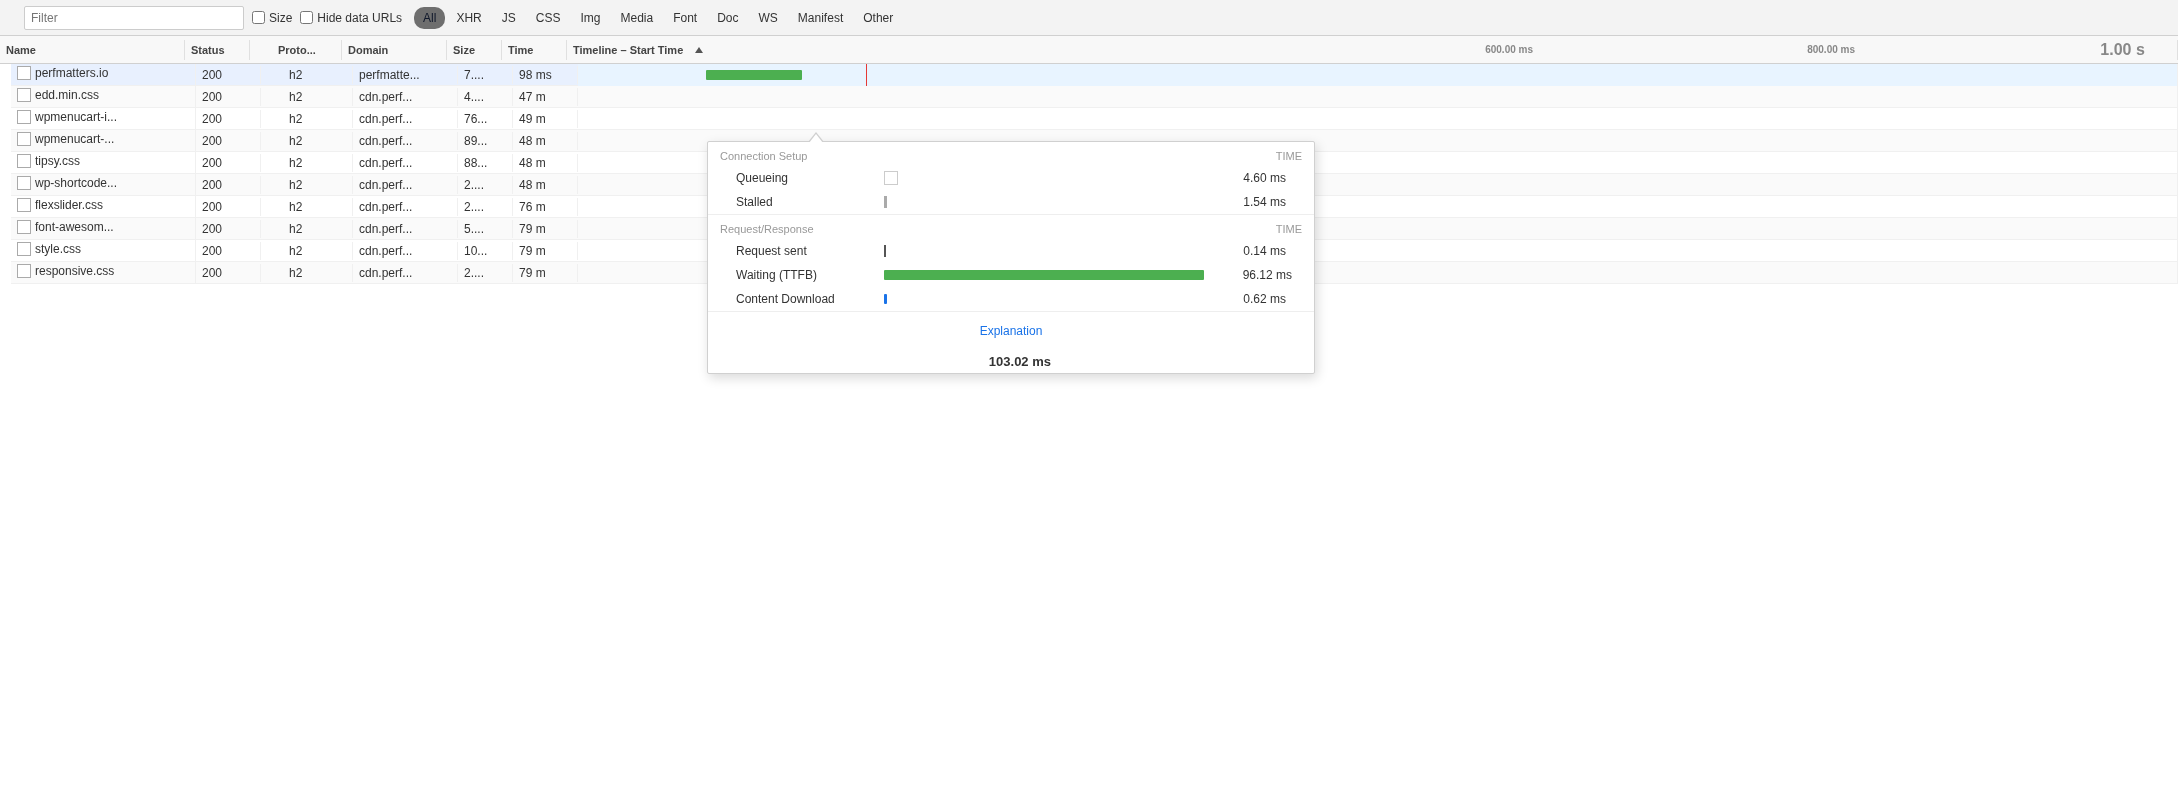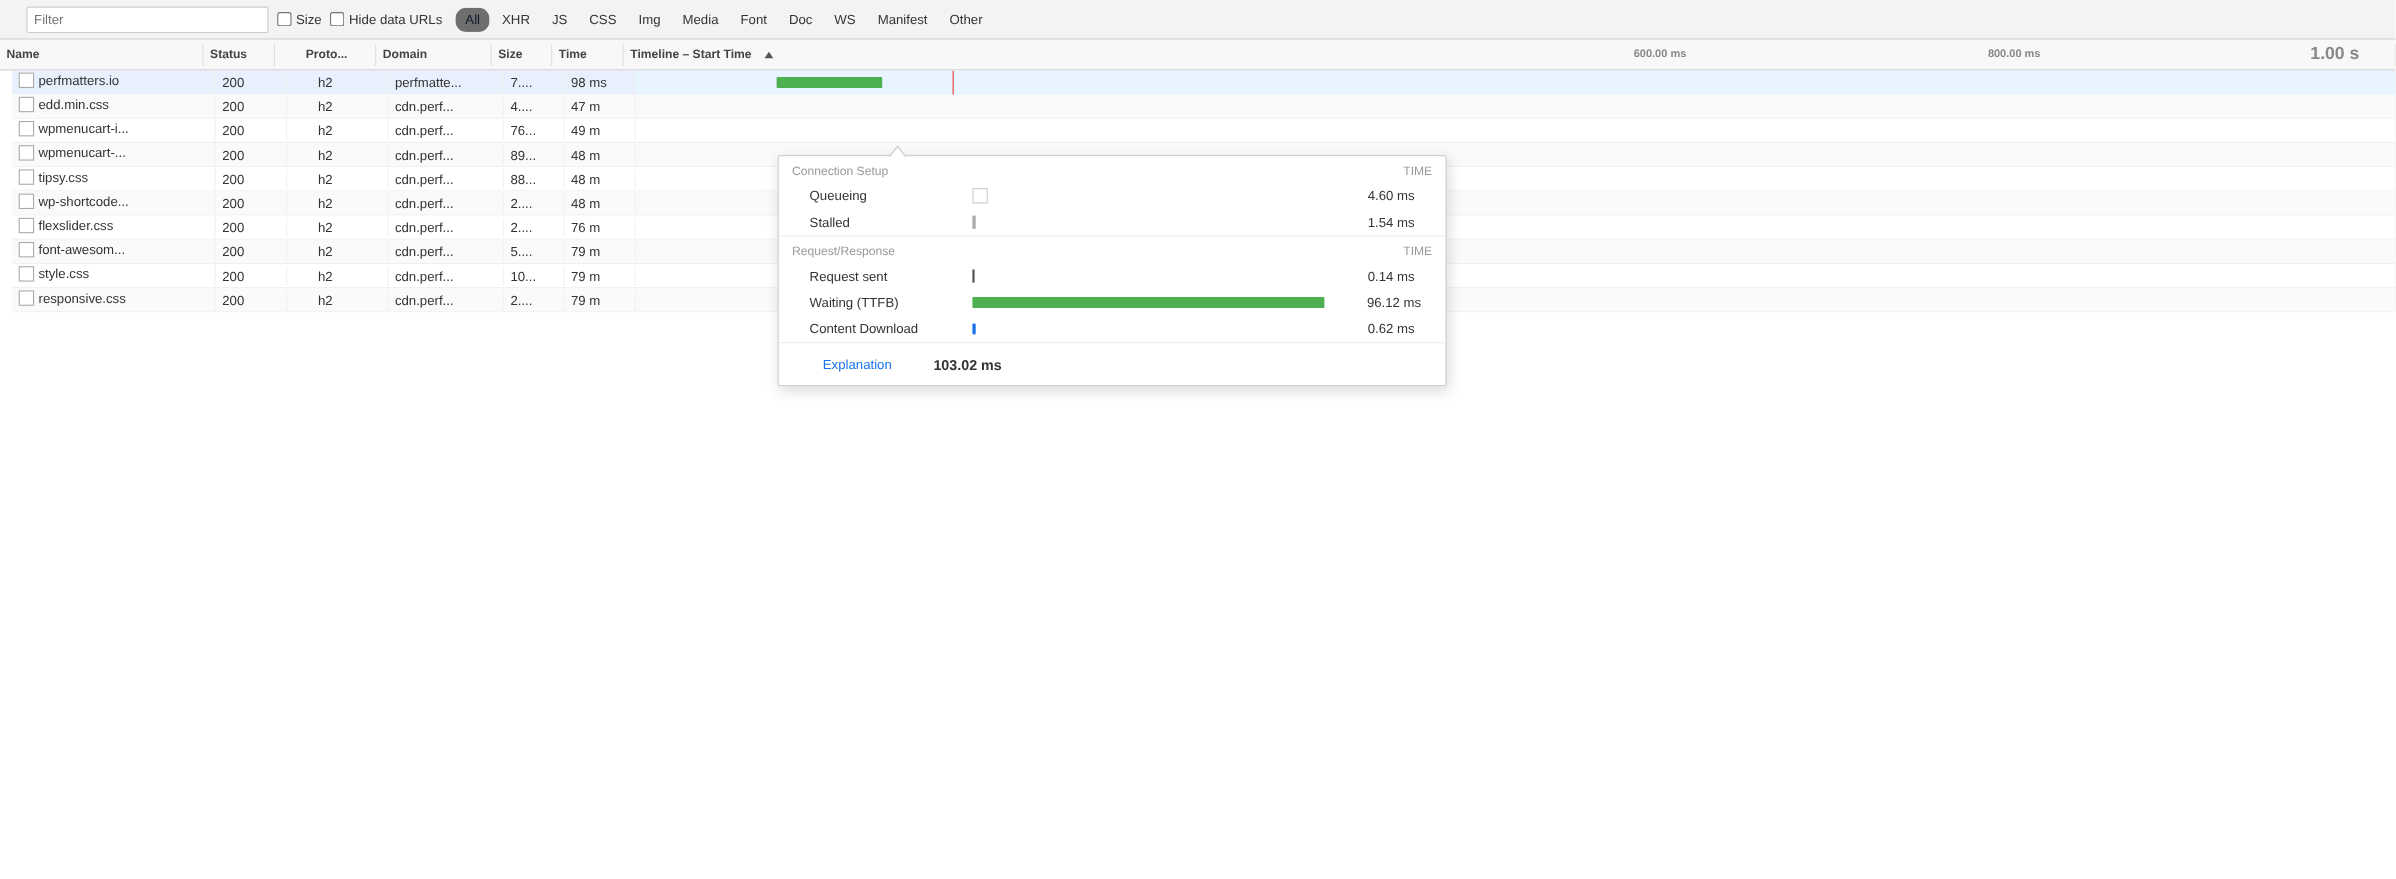--- a/index.html
+++ b/index.html
@@ -508,21 +508,21 @@
       <div class="popup-row">
         <span class="popup-label">Content Download</span>
         <div class="popup-bar-area">
           <div class="popup-bar popup-bar-blue" style="width:3px;"></div>
         </div>
         <span class="popup-time">0.62 ms</span>
       </div>
 
       <hr class="popup-separator">
 
-      <div class="popup-row" style="justify-content: flex-start;">
+      <div class="popup-row" style="justify-content: flex-end; flex-direction: column;">
         <span class="popup-explanation">Explanation</span>
         <span class="popup-time popup-total">103.02 ms</span>
       </div>
 
     </div>
 
   </div>
 </div>
 
 </body></html>

